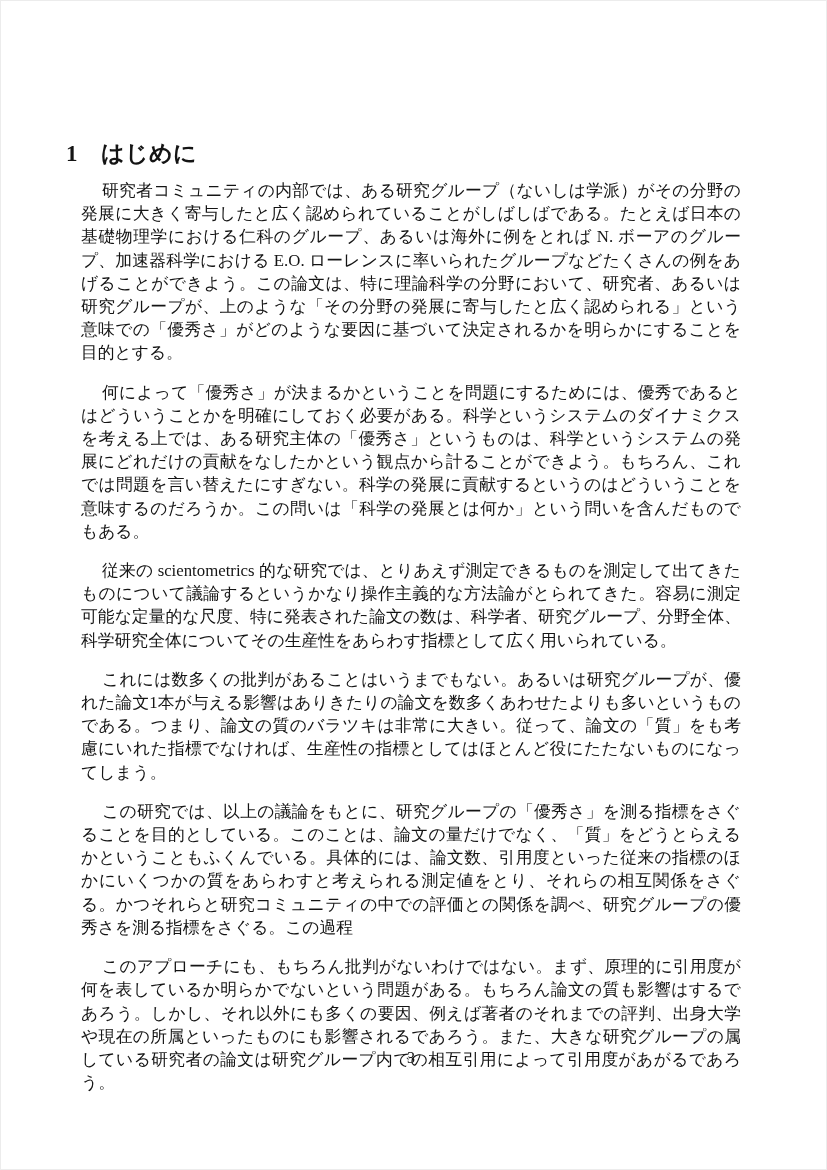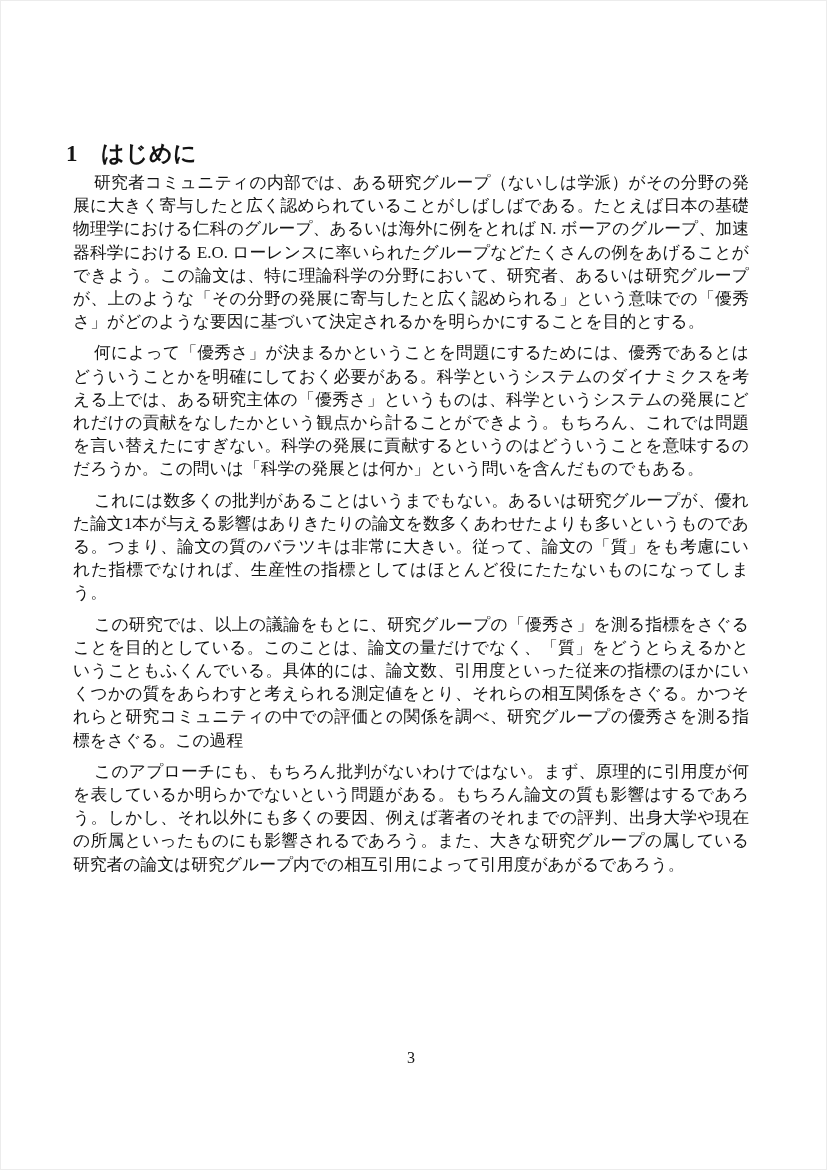--- a/index.html
+++ b/index.html
@@ -34,21 +34,21 @@
   .body-text {
     position: absolute;
     left: 65px;
     top: 163px;
     width: 692px;
     font-size: 16.8px;
     line-height: 23.2px;
     text-align: justify;
   }
   .body-text p {
-    margin: 8px;
+    margin: 16px;
     padding: 0;
     text-indent: 1.25em;
   }
   .page-number {
     position: absolute;
     left: 65px;
     top: 1047px;
     width: 692px;
     text-align: center;
     font-size: 16px;
@@ -61,20 +61,21 @@
 <div class="page">
 
   <h1 class="section-heading">
     <span class="section-number">1</span>
     <span class="section-title">はじめに</span>
   </h1>
 
   <div class="body-text">
     <p>研究者コミュニティの内部では、ある研究グループ（ないしは学派）がその分野の発展に大きく寄与したと広く認められていることがしばしばである。たとえば日本の基礎物理学における仁科のグループ、あるいは海外に例をとれば N. ボーアのグループ、加速器科学における E.O. ローレンスに率いられたグループなどたくさんの例をあげることができよう。この論文は、特に理論科学の分野において、研究者、あるいは研究グループが、上のような「その分野の発展に寄与したと広く認められる」という意味での「優秀さ」がどのような要因に基づいて決定されるかを明らかにすることを目的とする。</p>
     <p>何によって「優秀さ」が決まるかということを問題にするためには、優秀であるとはどういうことかを明確にしておく必要がある。科学というシステムのダイナミクスを考える上では、ある研究主体の「優秀さ」というものは、科学というシステムの発展にどれだけの貢献をなしたかという観点から計ることができよう。もちろん、これでは問題を言い替えたにすぎない。科学の発展に貢献するというのはどういうことを意味するのだろうか。この問いは「科学の発展とは何か」という問いを含んだものでもある。</p>
+    <p>従来の scientometrics 的な研究では、とりあえず測定できるものを測定して出てきたものについて議論するというかなり操作主義的な方法論がとられてきた。容易に測定可能な定量的な尺度、特に発表された論文の数は、科学者、研究グループ、分野全体、科学研究全体についてその生産性をあらわす指標として広く用いられている。</p>
     <p>これには数多くの批判があることはいうまでもない。あるいは研究グループが、優れた論文1本が与える影響はありきたりの論文を数多くあわせたよりも多いというものである。つまり、論文の質のバラツキは非常に大きい。従って、論文の「質」をも考慮にいれた指標でなければ、生産性の指標としてはほとんど役にたたないものになってしまう。</p>
     <p>この研究では、以上の議論をもとに、研究グループの「優秀さ」を測る指標をさぐることを目的としている。このことは、論文の量だけでなく、「質」をどうとらえるかということもふくんでいる。具体的には、論文数、引用度といった従来の指標のほかにいくつかの質をあらわすと考えられる測定値をとり、それらの相互関係をさぐる。かつそれらと研究コミュニティの中での評価との関係を調べ、研究グループの優秀さを測る指標をさぐる。この過程</p>
     <p>このアプローチにも、もちろん批判がないわけではない。まず、原理的に引用度が何を表しているか明らかでないという問題がある。もちろん論文の質も影響はするであろう。しかし、それ以外にも多くの要因、例えば著者のそれまでの評判、出身大学や現在の所属といったものにも影響されるであろう。また、大きな研究グループの属している研究者の論文は研究グループ内での相互引用によって引用度があがるであろう。</p>
   </div>
 
   <div class="page-number">3</div>
 
 </div>
 
 </body></html>

